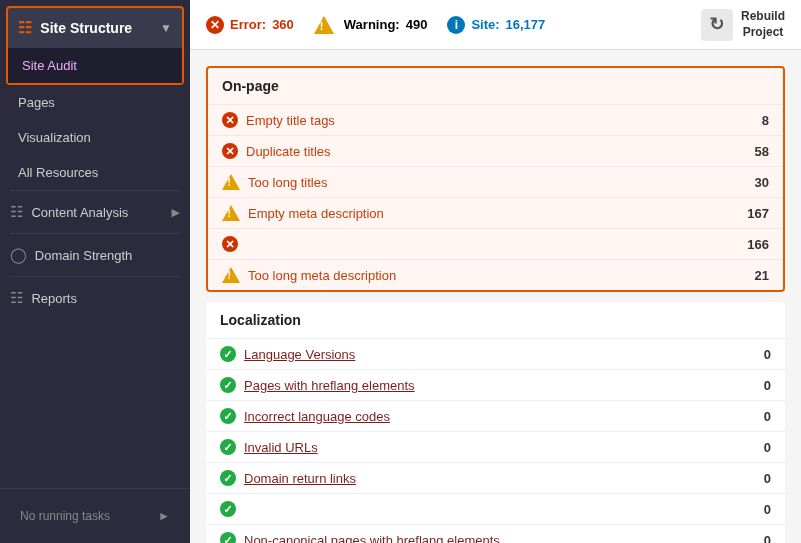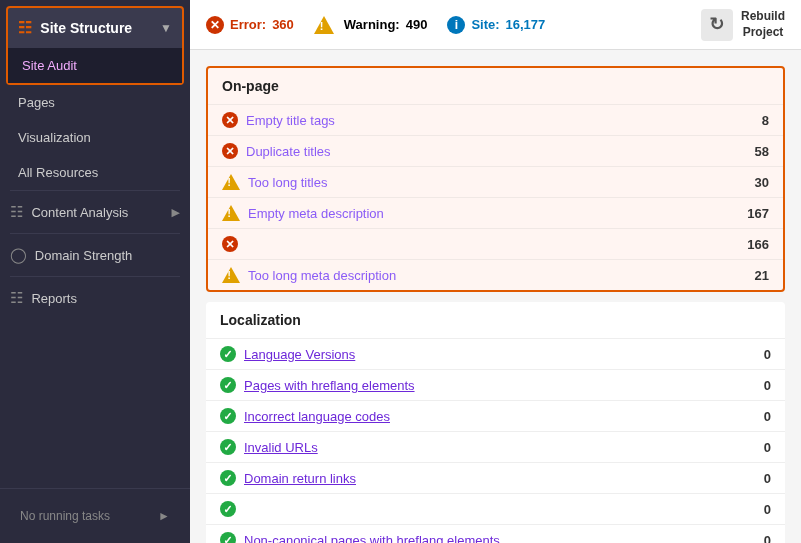--- a/index.html
+++ b/index.html
@@ -330,27 +330,27 @@
       height: 16px;
       background: #22aa44;
       color: #fff;
       border-radius: 50%;
       font-size: 11px;
       font-weight: bold;
       flex-shrink: 0;
     }
 
     .row-label-link {
-      color: #8b5cf6;
+      color: #c2410c;
       text-decoration: none;
       font-size: 13px;
     }
 
     .localization-label {
-      color: #6d28d9;
+      color: #7f1d1d;
       font-size: 13px;
     }
   </style>
 </head>
 <body>
 
 <div class="sidebar">
 
   <div class="sidebar-top">
     <div class="sidebar-title">

